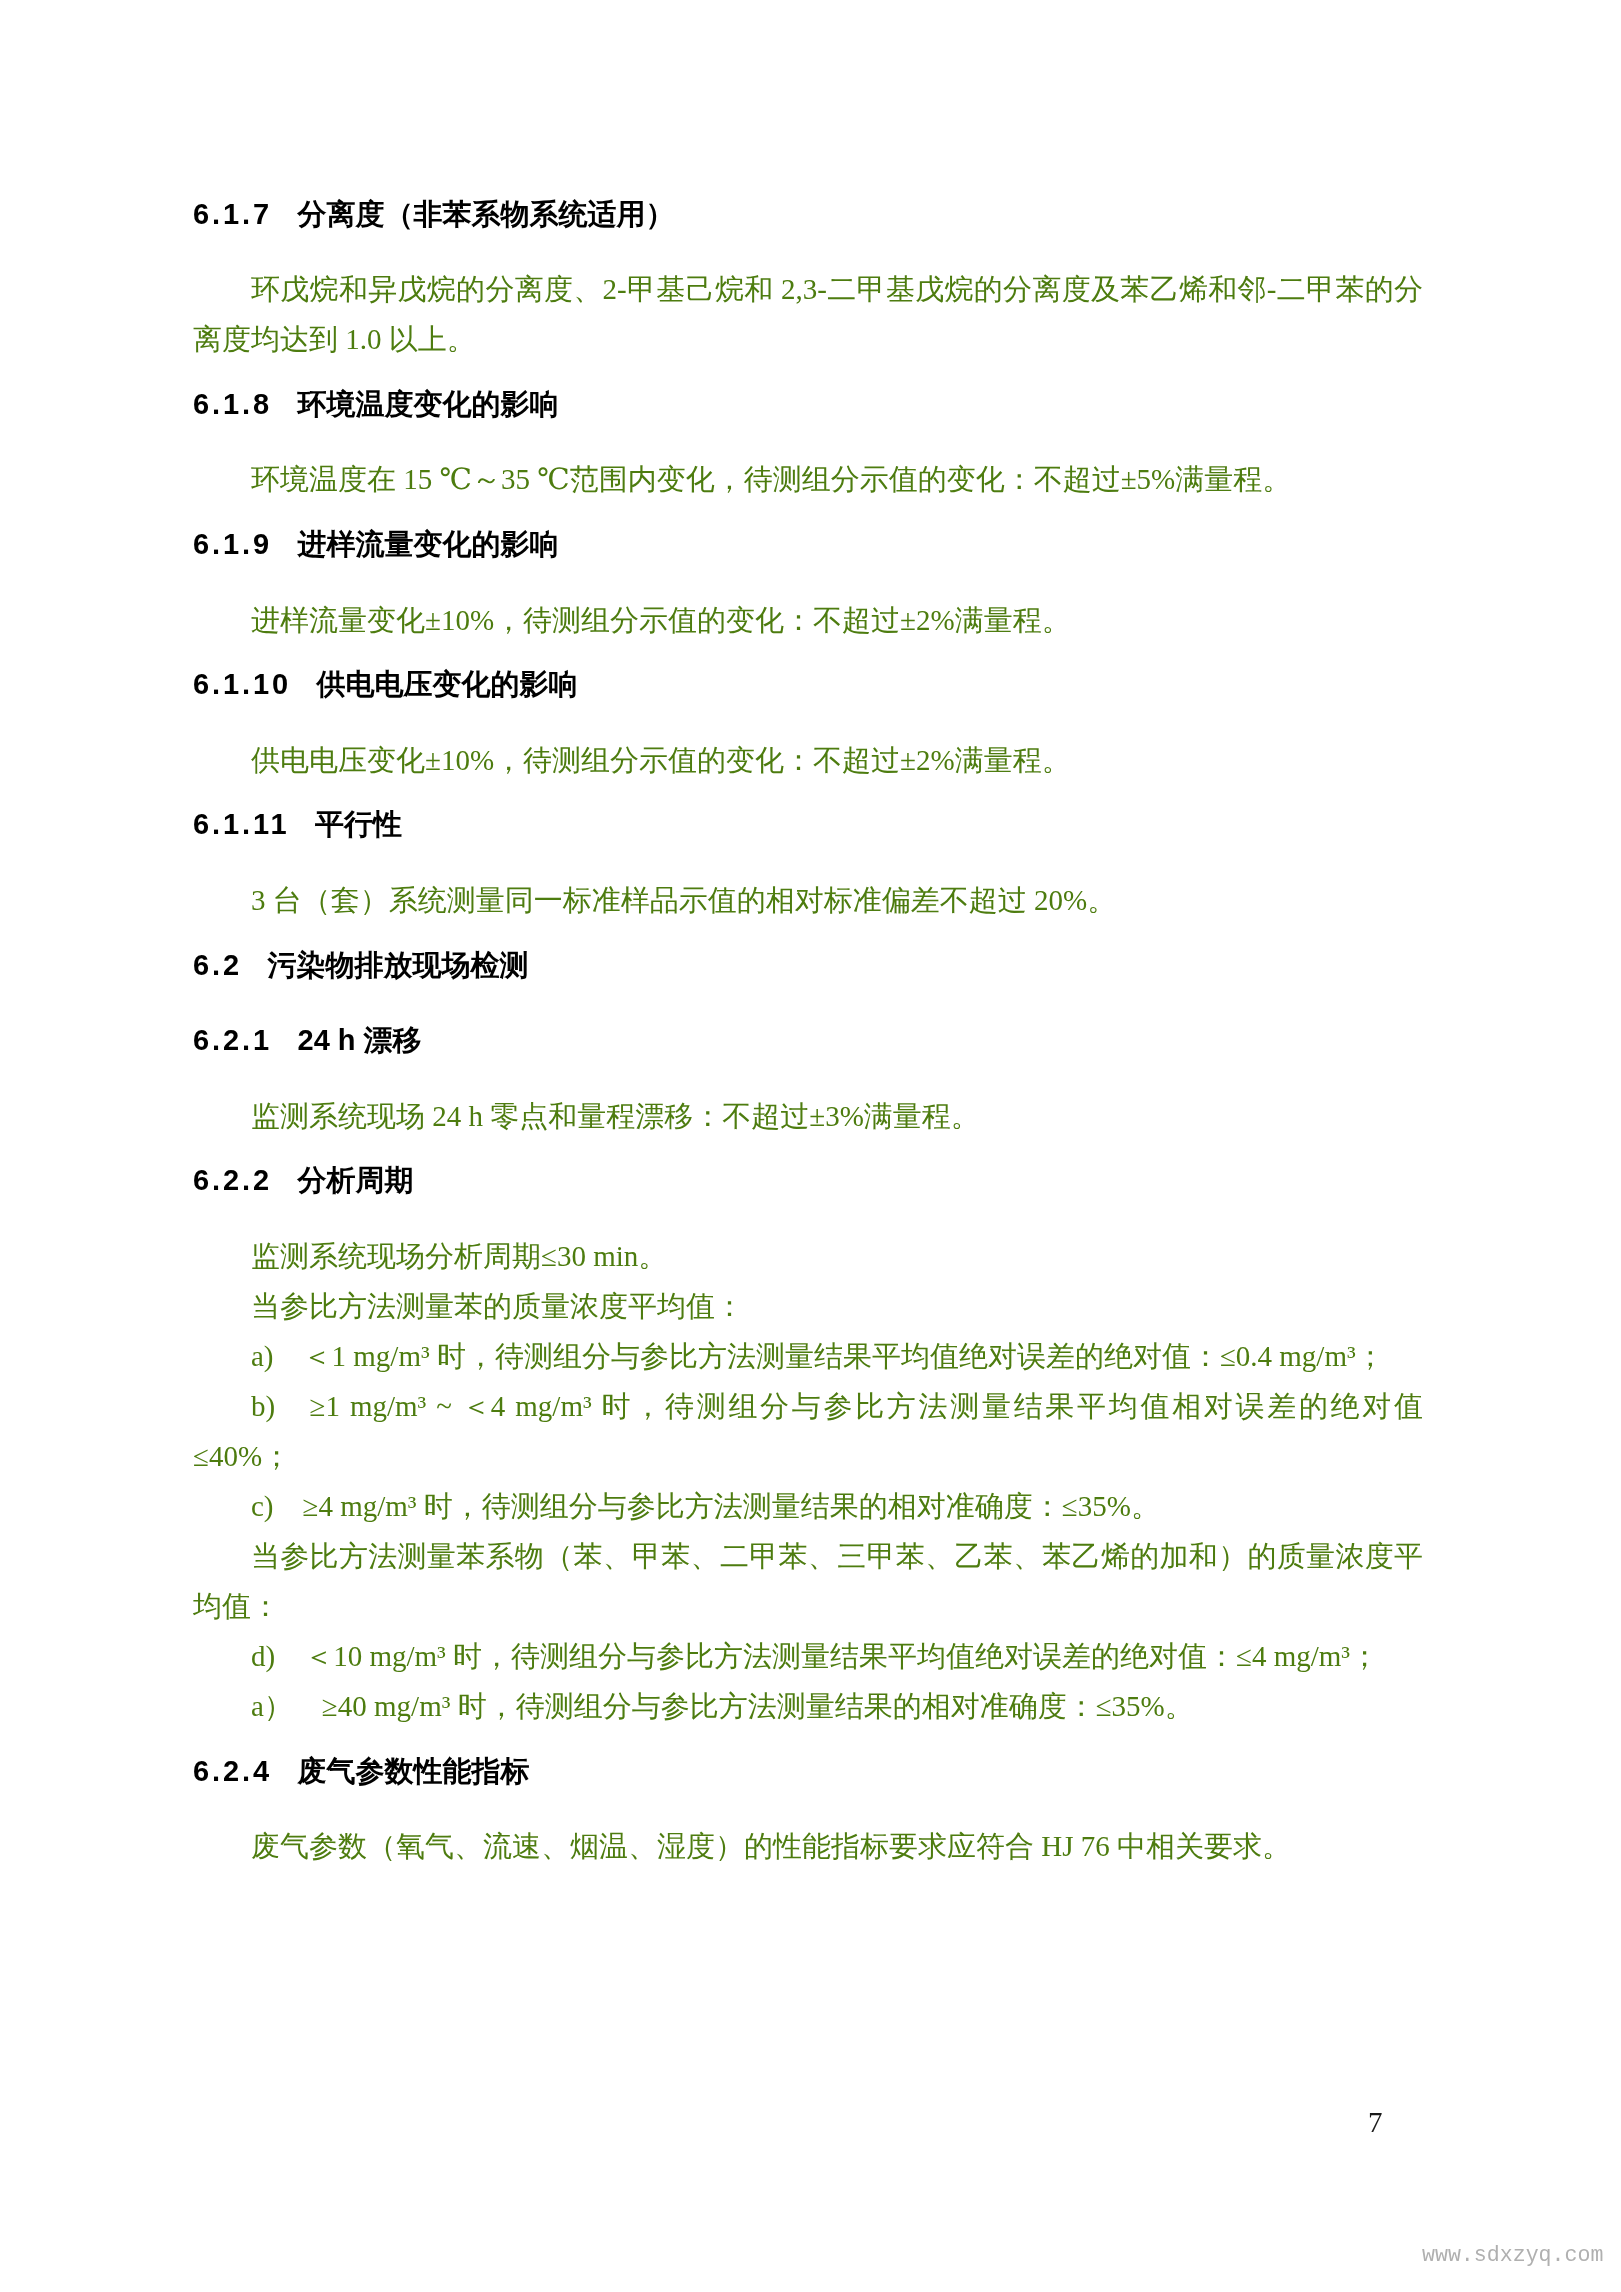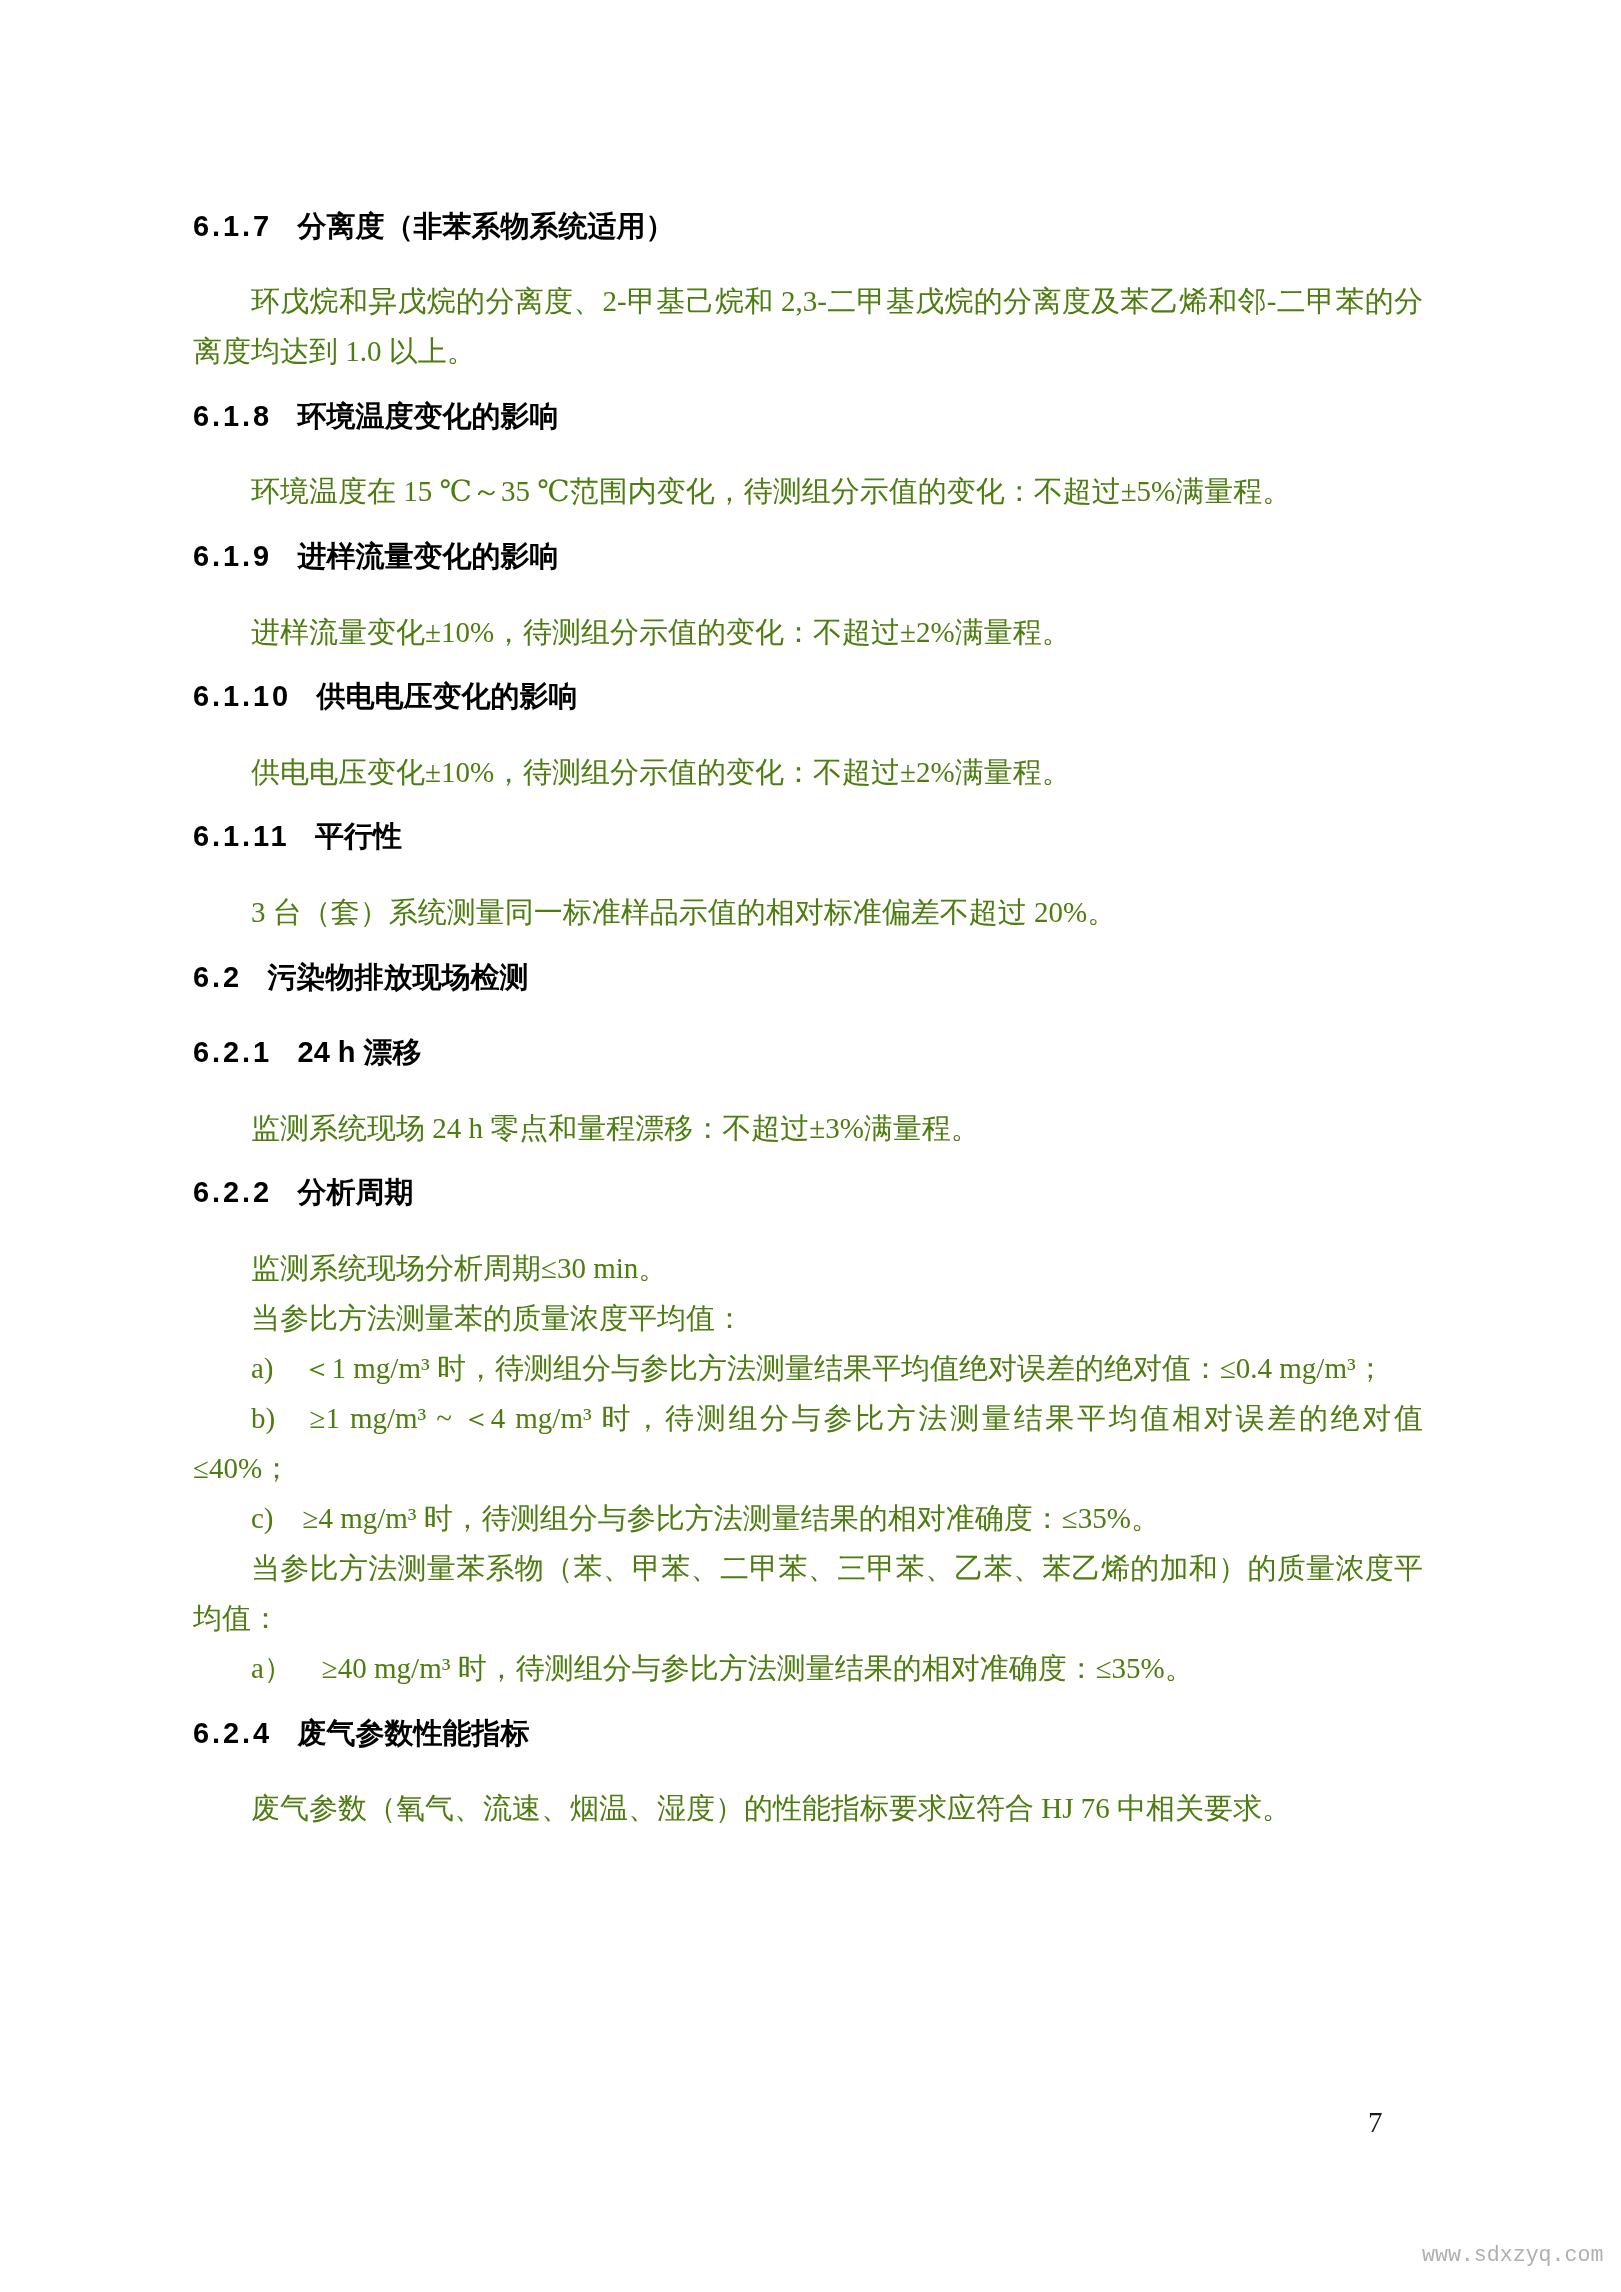--- a/index.html
+++ b/index.html
@@ -6,21 +6,21 @@
   .page{
     position:relative;
     width:1621px;height:2293px;
     background:#ffffff;
     overflow:hidden;
     font-family:"Liberation Serif","DejaVu Serif",serif;
     color:#111111;
   }
   .content{
     position:absolute;
-    left:193px;top:186px;
+    left:193px;top:174px;
     width:1230px;
   }
   .para{
     margin:0;
     font-size:29px;
     line-height:50px;
     text-align:justify;
     text-indent:2em;
     color:#4d7c0f;
   }
@@ -79,20 +79,21 @@
     <p class="para">监测系统现场 24 h 零点和量程漂移：不超过±3%满量程。</p>
 
     <h3 class="heading"><span class="h-num">6.2.2</span><span>分析周期</span></h3>
     <p class="para">监测系统现场分析周期≤30 min。</p>
 
     <p class="para">当参比方法测量苯的质量浓度平均值：</p>
     <p class="para">a)　＜1 mg/m³ 时，待测组分与参比方法测量结果平均值绝对误差的绝对值：≤0.4 mg/m³；</p>
     <p class="para">b)　≥1 mg/m³ ~ ＜4 mg/m³ 时，待测组分与参比方法测量结果平均值相对误差的绝对值≤40%；</p>
     <p class="para">c)　≥4 mg/m³ 时，待测组分与参比方法测量结果的相对准确度：≤35%。</p>
     <p class="para">当参比方法测量苯系物（苯、甲苯、二甲苯、三甲苯、乙苯、苯乙烯的加和）的质量浓度平均值：</p>
+    <p class="para">d)　＜10 mg/m³ 时，待测组分与参比方法测量结果平均值绝对误差的绝对值：≤4 mg/m³；</p>
     <p class="para">a）　≥40 mg/m³ 时，待测组分与参比方法测量结果的相对准确度：≤35%。</p>
 
     <h3 class="heading"><span class="h-num">6.2.4</span><span>废气参数性能指标</span></h3>
     <p class="para">废气参数（氧气、流速、烟温、湿度）的性能指标要求应符合 HJ 76 中相关要求。</p>
 
   </div>
 
   <div class="page-number">7</div>
   <div class="watermark">www.sdxzyq.com</div>
 </div>

